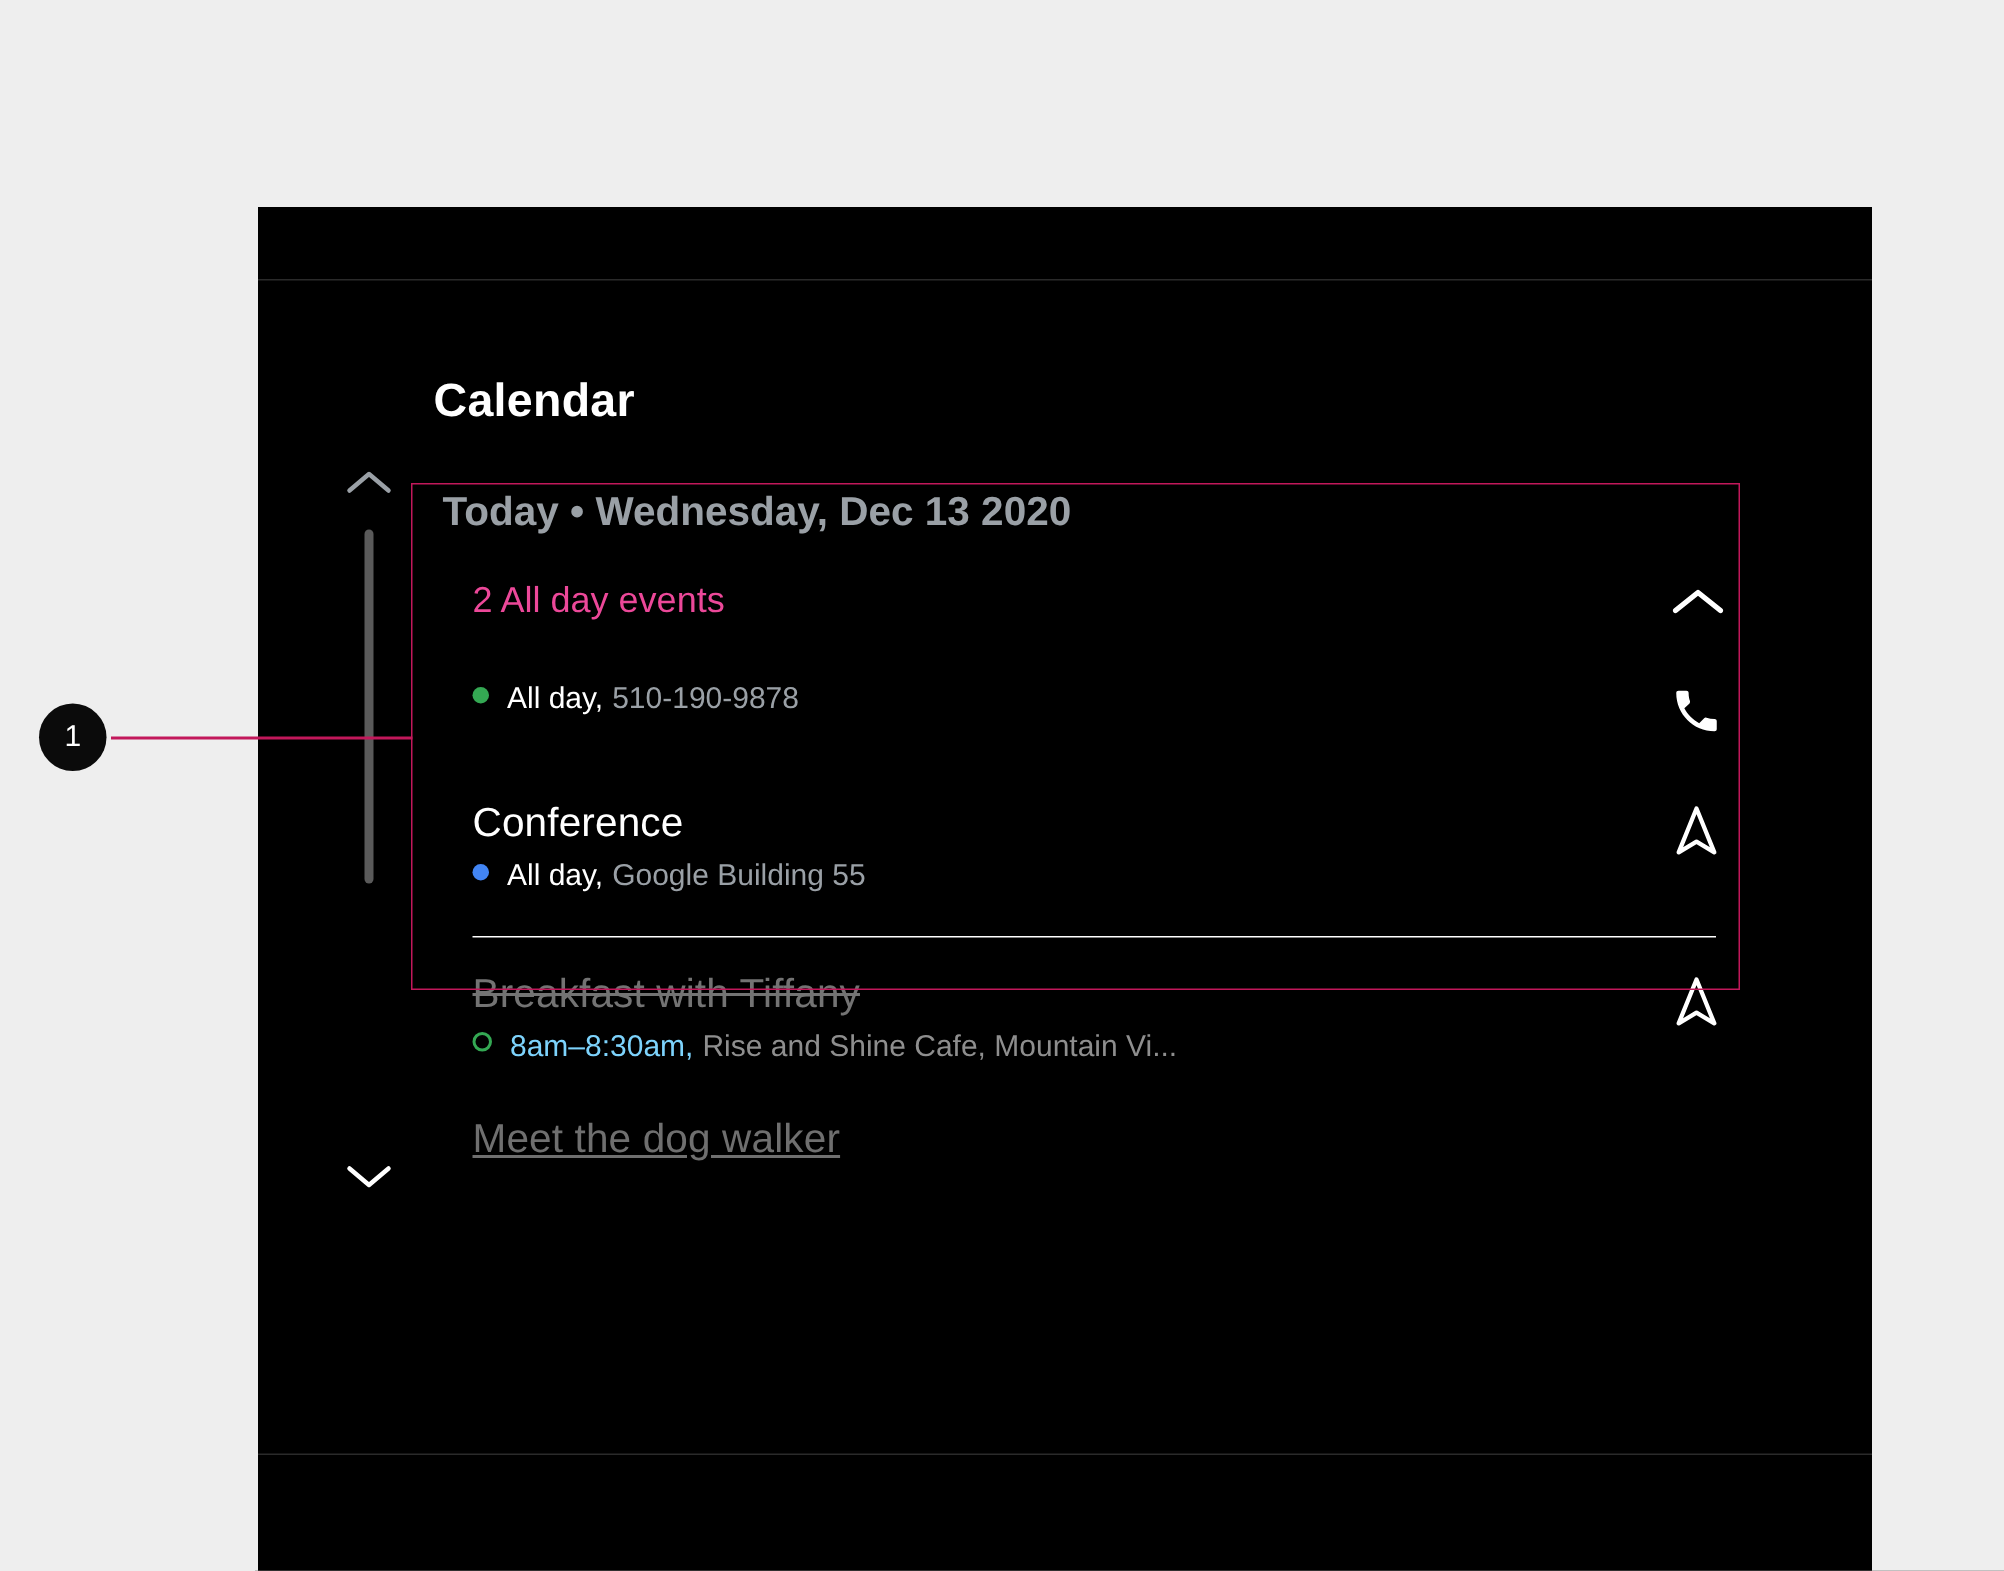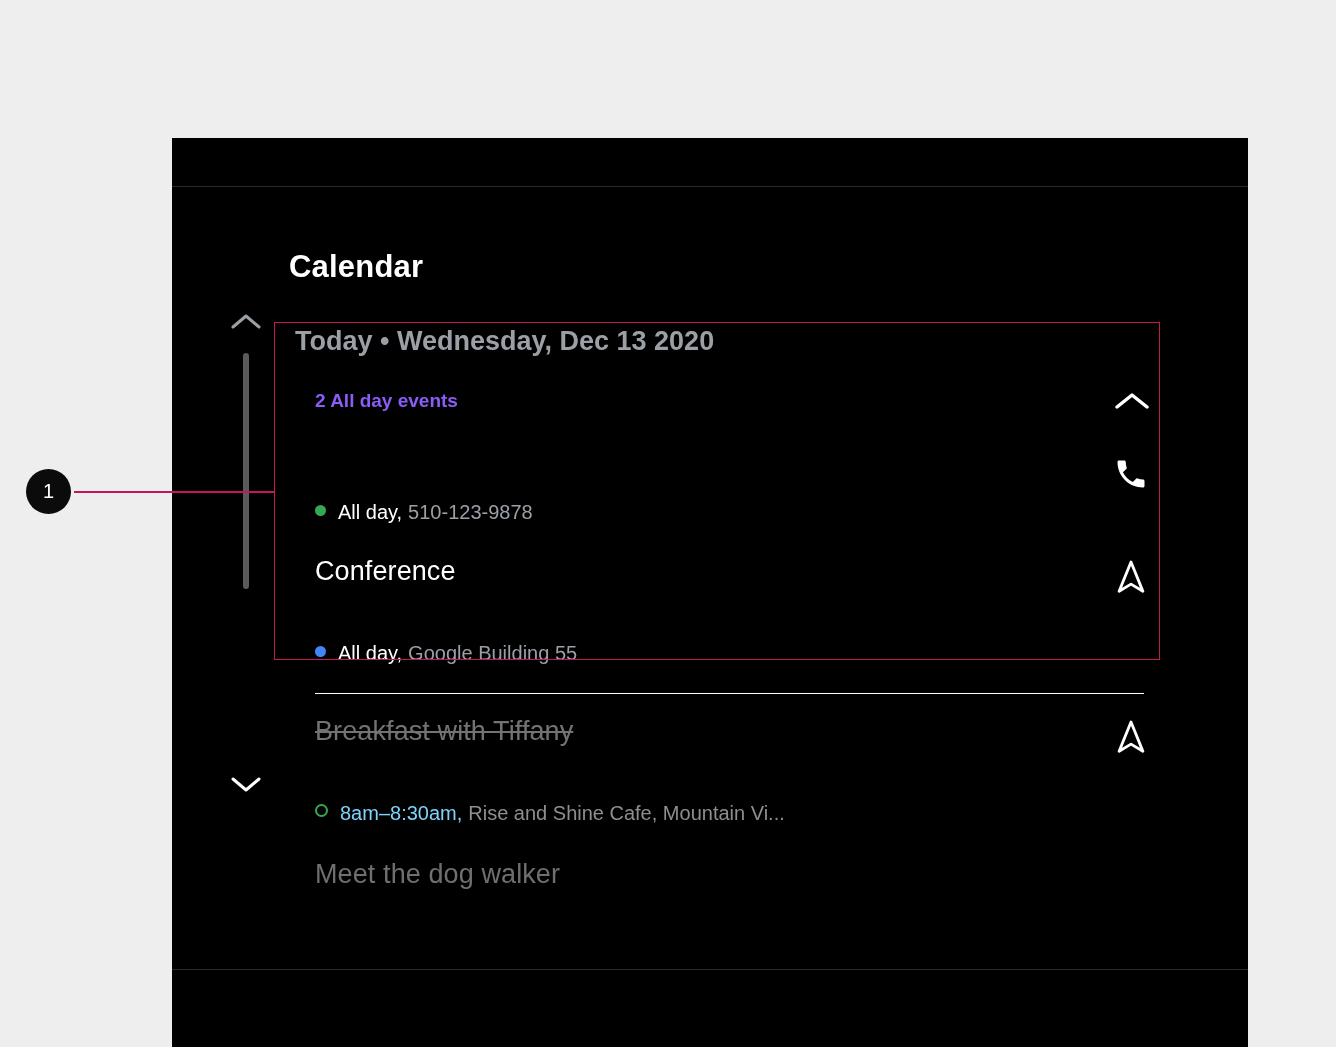--- a/index.html
+++ b/index.html
@@ -132,23 +132,23 @@
   }
 
   .allday-header {
     position: relative;
     height: 76px;
     display: flex;
     align-items: center;
     padding: 0 0 0 26px;
   }
   .allday-header .label {
-    font-size: 19px;
-    font-weight: bold;
-    color: #8b5cf6;
+    font-size: 24px;
+    font-weight: normal;
+    color: #ec4899;
   }
   .allday-header .collapse {
     position: absolute;
     right: 96px;
     top: 50%;
     transform: translateY(-50%);
     width: 40px;
     height: 32px;
     display: flex;
     align-items: center;
@@ -168,35 +168,35 @@
     line-height: 38px;
     font-weight: normal;
     letter-spacing: 0.1px;
   }
   .event.past .title {
     color: #737373;
     text-decoration: line-through;
   }
   .event.dim .title {
     color: #6f6f6f;
+    text-decoration: underline;
   }
 
   .event .meta {
     margin-top: 3px;
     font-size: 20px;
     color: #9aa0a6;
     display: flex;
     align-items: baseline;
     line-height: 28px;
   }
   .event .meta .when {
     color: #ffffff;
     margin-right: 6px;
     white-space: pre;
-    margin-top: 46px;
   }
   .event.past .meta .when { color: #7dd3fc; }
   .event.past .meta { color: #8e8e8e; }
 
   .dot {
     width: 11px;
     height: 11px;
     border-radius: 50%;
     display: inline-block;
     margin-right: 12px;
@@ -303,21 +303,21 @@
               <svg width="34" height="20" viewBox="0 0 34 20" aria-hidden="true">
                 <polyline points="2,16 17,4 32,16" fill="none" stroke="#ffffff" stroke-width="3.5" stroke-linecap="round" stroke-linejoin="round"></polyline>
               </svg>
             </span>
           </div>
 
           <div class="event">
             <div class="meta">
               <span class="dot" style="background:#34a853"></span>
               <span class="when">All day,</span>
-              <span> 510-123-9878</span>
+              <span> 510-190-9878</span>
             </div>
             <span class="action">
               <svg width="36" height="36" viewBox="0 0 24 24" aria-hidden="true">
                 <path fill="#ffffff" d="M6.6 10.8c1.4 2.8 3.8 5.1 6.6 6.6l2.2-2.2c.3-.3.7-.4 1-.2 1.2.4 2.4.6 3.6.6.6 0 1 .4 1 1V20c0 .6-.4 1-1 1C10.6 21 3 13.4 3 4c0-.6.4-1 1-1h3.5c.6 0 1 .4 1 1 0 1.3.2 2.5.6 3.6.1.4 0 .8-.2 1.1l-2.3 2.1z"></path>
               </svg>
             </span>
           </div>
 
           <div class="event">
             <div class="title">Conference</div>

